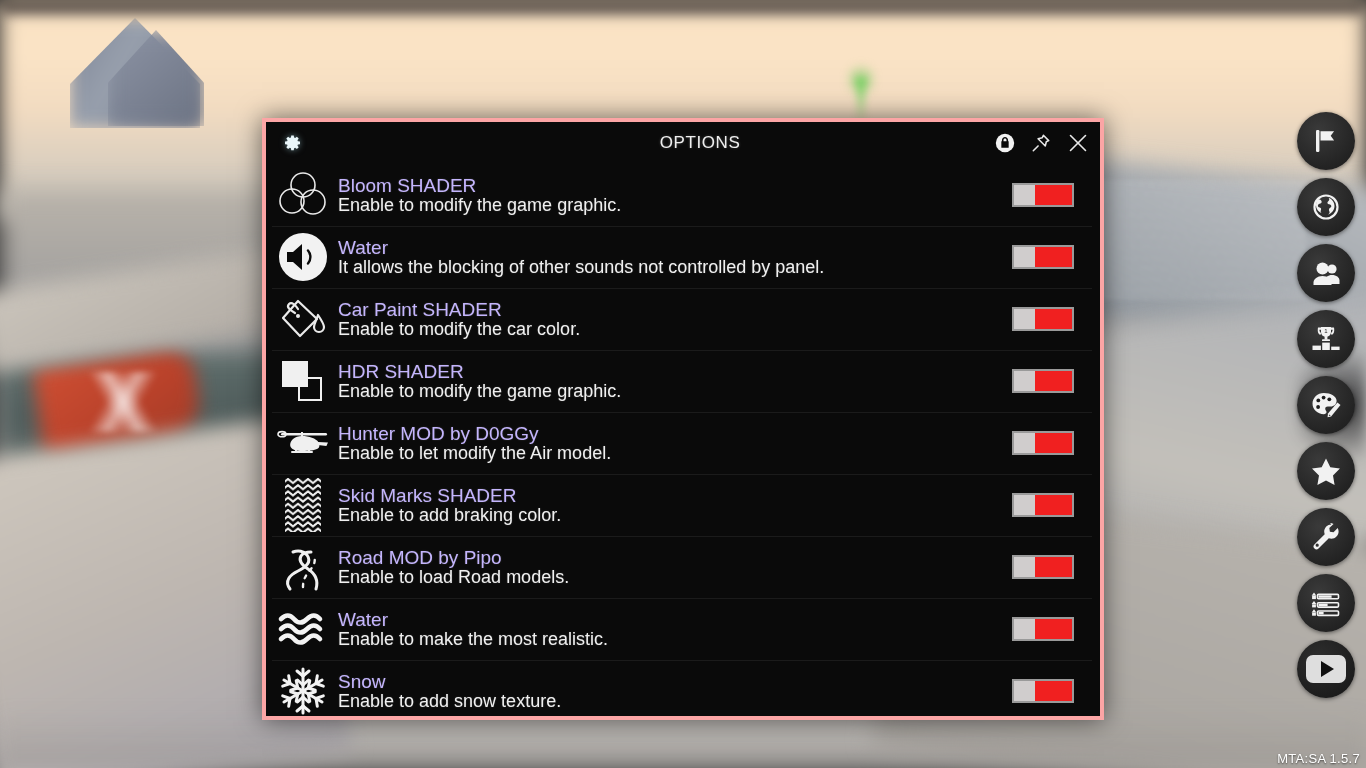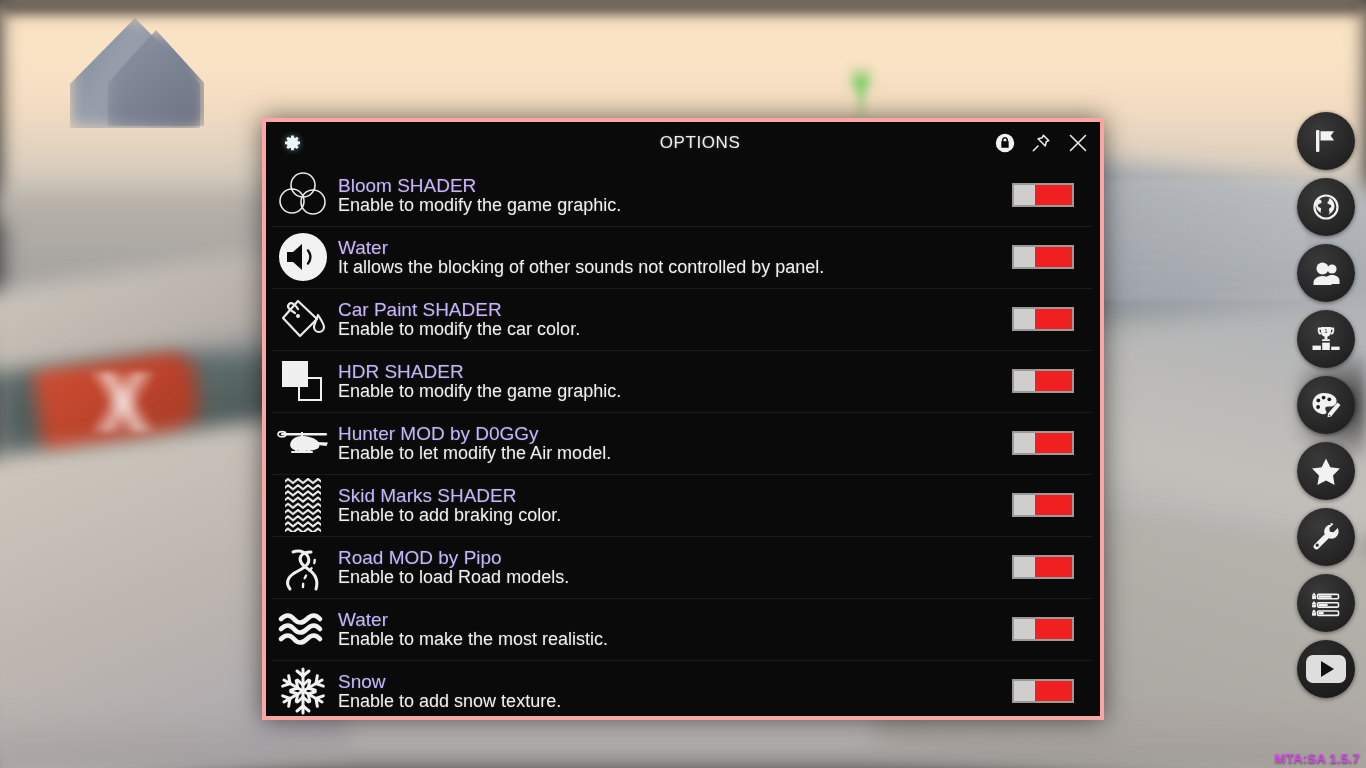--- a/index.html
+++ b/index.html
@@ -246,25 +246,24 @@
     width: 0; height: 0;
     border-left: 13px solid #101010;
     border-top: 8px solid transparent;
     border-bottom: 8px solid transparent;
     margin-left: 3px;
   }
 
   #version {
     position: absolute;
     right: 6px; bottom: 2px;
-    color: #d946ef;
+    color: #ffffff;
     font-size: 13px;
     text-shadow: 0 1px 2px rgba(0,0,0,.6);
     letter-spacing: .3px;
-    font-weight: bold;
   }
 </style>
 </head>
 <body>
 
 <div id="scene">
   <div class="bg-layer sky"></div>
   <div class="bg-layer ground"></div>
   <div class="bg-layer right-deck"></div>
   <div class="bg-layer right-deck2"></div>

